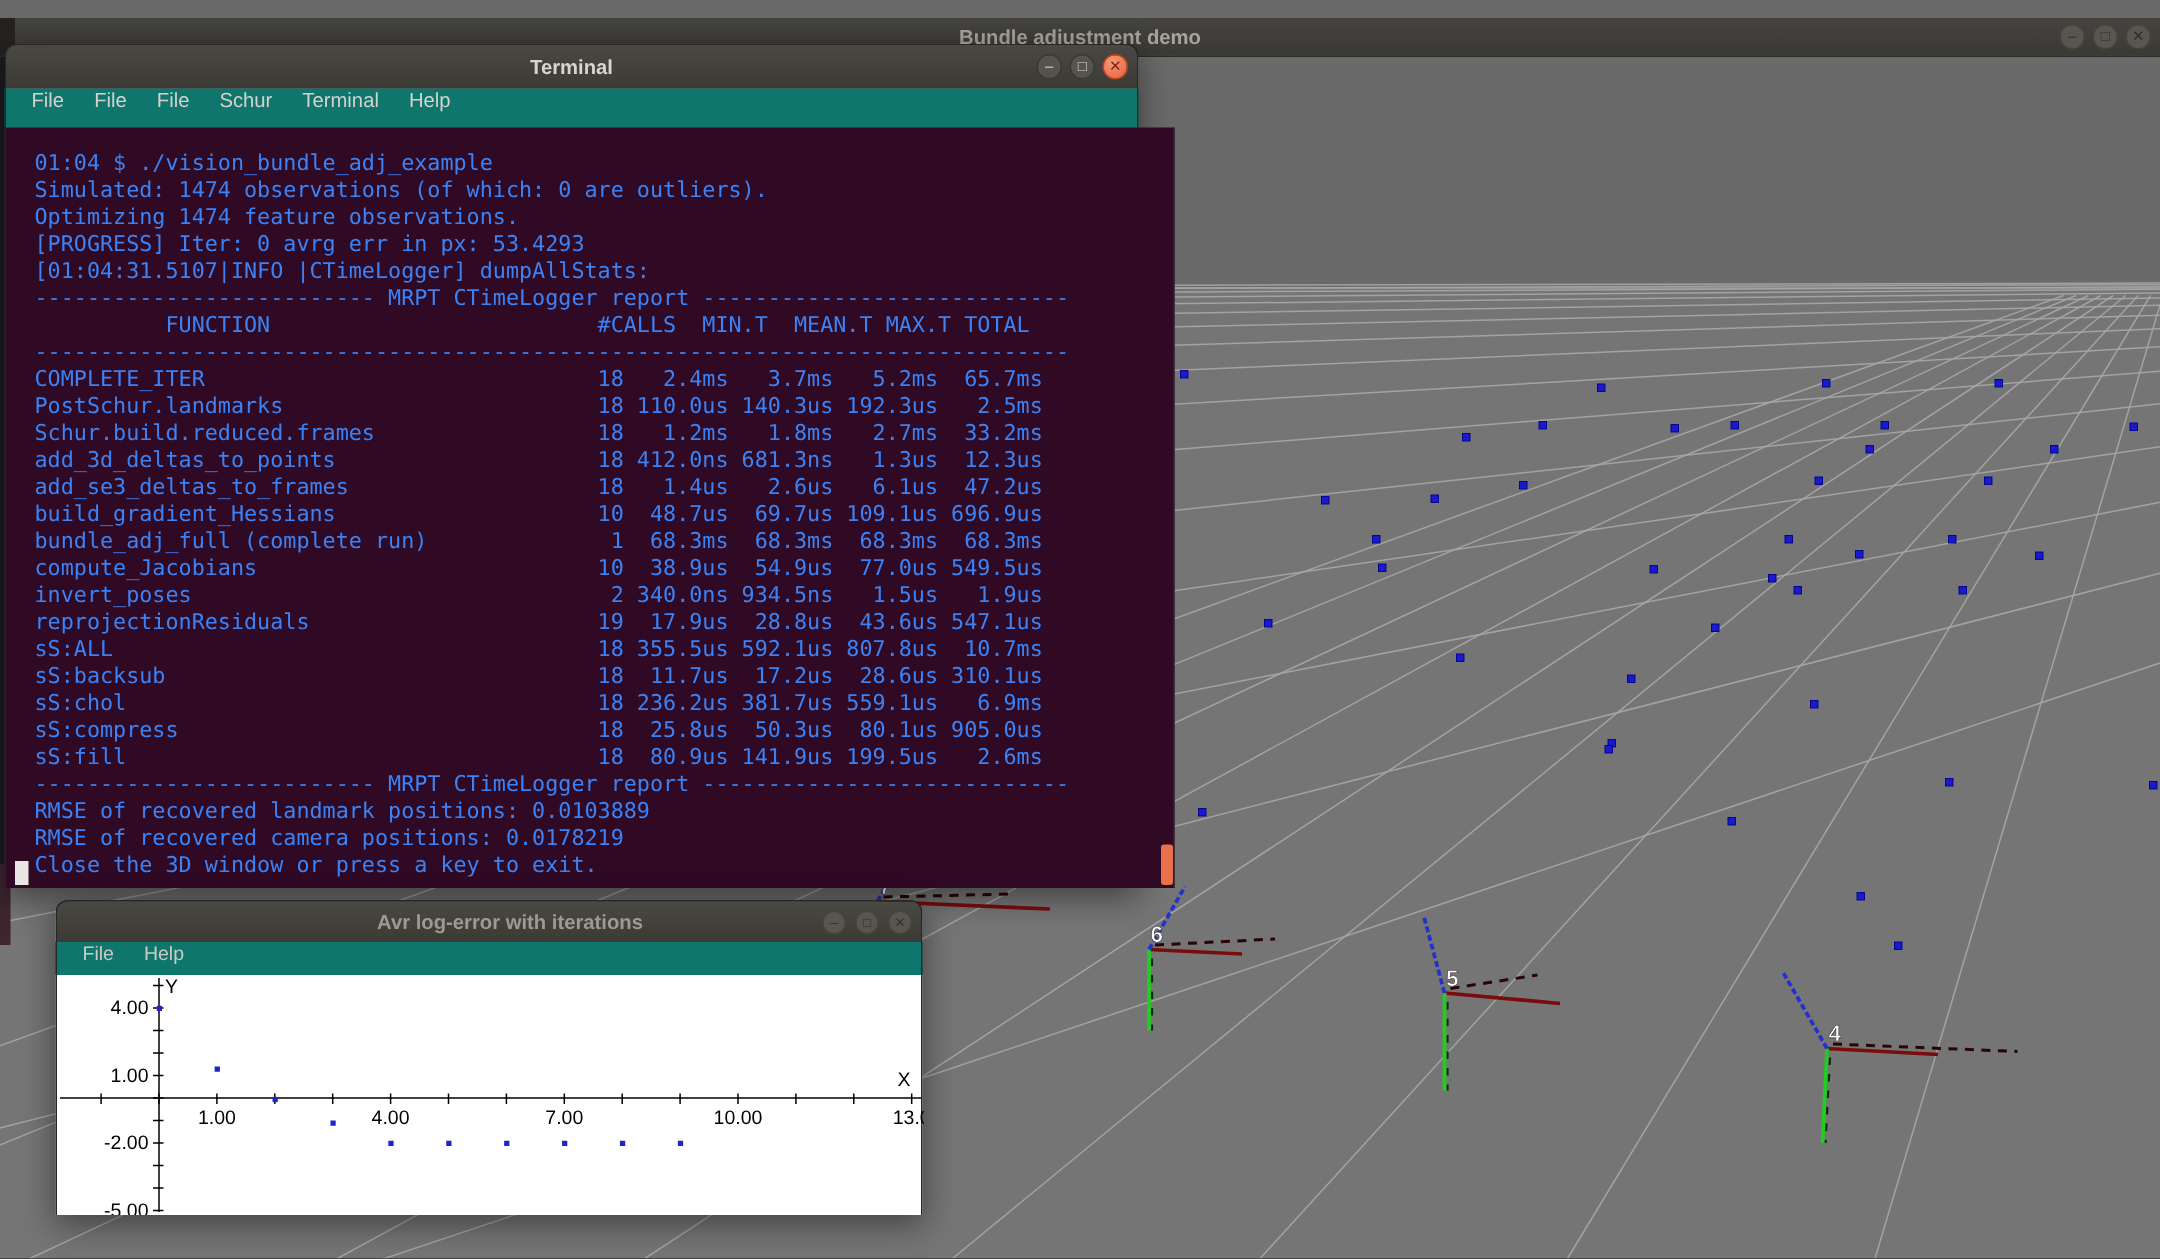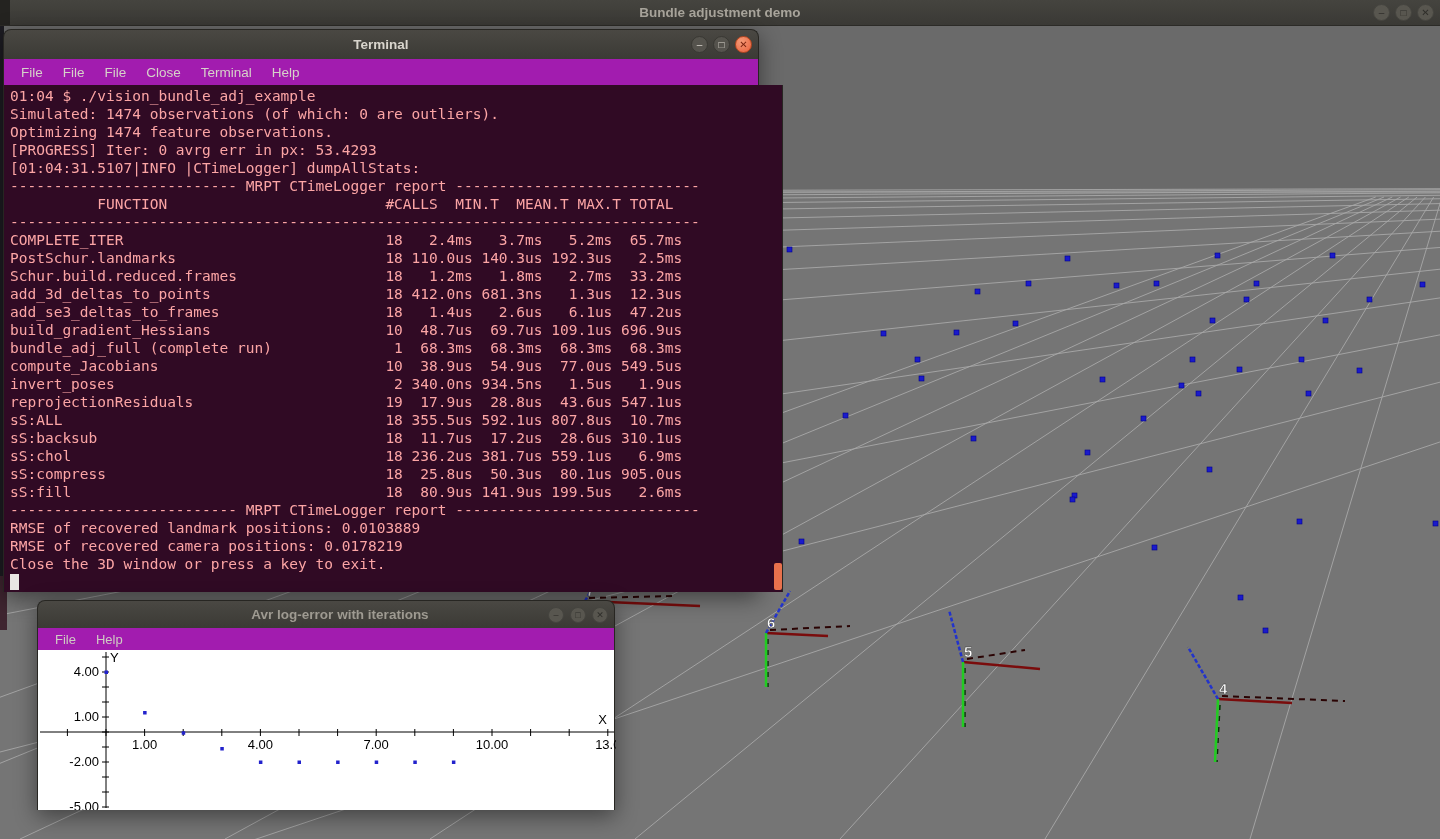--- a/index.html
+++ b/index.html
@@ -1,20 +1,20 @@
 <!DOCTYPE html>
 <html><head>
 <meta charset="utf-8">
 <style>
   html,body{margin:0;padding:0;background:#222;}
   .screen{position:relative;width:1440px;height:839px;overflow:hidden;
           font-family:"Liberation Sans", sans-serif;background:#6a6a6a;}
 
   
-  .main-titlebar{position:absolute;left:0;top:0;width:1440px;height:25px;
+  .main-titlebar{position:absolute;left:0;top:12px;width:1440px;height:25px;
     background:linear-gradient(#45443f,#3a3935);border-bottom:1px solid #2c2b27;z-index:5;}
   .main-titlebar .notch{position:absolute;left:0;top:0;width:10px;height:25px;background:#242320;}
   .main-title{position:absolute;left:0;right:0;top:0;height:25px;line-height:25px;text-align:center;
     color:#a8a49b;font-weight:bold;font-size:13.5px;}
   .winbtns{position:absolute;right:6px;top:4px;display:flex;gap:5px;}
   .wbtn{width:17px;height:17px;border-radius:50%;display:flex;align-items:center;justify-content:center;
     font-size:10px;line-height:1;box-sizing:border-box;}
   .wbtn.dim{background:#58564f;color:#2f2e2a;border:1px solid #45443f;}
   .wbtn.gray{background:#55534d;color:#d8d4cc;border:1px solid #393833;}
   .wbtn.orange{background:radial-gradient(circle at 35% 30%,#f59a77,#e8603c);color:#7b2410;border:1px solid #b8461f;}
@@ -23,32 +23,32 @@
   #scene3d{position:absolute;left:0;top:25px;z-index:1;}
   .left-dark-strip{position:absolute;left:0;top:25px;width:4px;height:551px;background:#1d1c22;z-index:2;}
   .maroon-sliver{position:absolute;left:0;top:576px;width:7px;height:54px;background:#3f2530;z-index:2;}
 
   
   .x-window{position:absolute;box-shadow:0 6px 22px rgba(0,0,0,.45);border-radius:8px 8px 0 0;}
   .titlebar{height:30px;background:linear-gradient(#4a4843,#3b3a35);border:1px solid #272622;border-bottom:0;
     border-radius:8px 8px 0 0;position:relative;box-sizing:border-box;}
   .titlebar .t-label{position:absolute;left:0;right:0;top:0;height:30px;line-height:30px;text-align:center;
     font-weight:bold;font-size:13.5px;}
-  .menubar{display:flex;align-items:center;gap:2px;padding-left:8px;box-sizing:border-box;
-    background:#a21caf;border-left:1px solid #272622;border-right:1px solid #272622;}
+  .menubar{display:flex;align-items:flex-start;gap:2px;padding-left:8px;box-sizing:border-box;
+    background:#0f766e;border-left:1px solid #272622;border-right:1px solid #272622;}
   .menu-item{padding:0 9px;font-size:13.5px;color:#d6d2c9;}
 
   
   #terminal{left:3px;top:29px;width:756px;z-index:10;}
   #terminal .t-label{color:#d9d5cd;}
   #terminal .menubar{height:26px;}
   .term-body{position:relative;width:780px;height:507px;background:#300a24;overflow:hidden;
     border-left:1px solid #272622;border-right:1px solid #272622;box-sizing:border-box;}
-  .term-body pre{margin:0;padding:2px 0 0 6px;font-family:"DejaVu Sans Mono",monospace;
-    font-size:14.5px;line-height:18px;color:#fca5a5;letter-spacing:0;}
+  .term-body pre{margin:13px;padding:2px 0 0 6px;font-family:"DejaVu Sans Mono",monospace;
+    font-size:14.5px;line-height:18px;color:#3b82f6;letter-spacing:0;}
   .term-cursor{position:absolute;left:6px;top:489px;width:9px;height:16px;background:#e9e6e3;}
   .term-scrollthumb{position:absolute;right:0px;bottom:2px;width:8px;height:27px;background:#e8714c;border-radius:2px;}
 
   
   #plotwin{left:37px;top:600px;width:578px;z-index:20;}
   #plotwin .titlebar{height:28px;}
   #plotwin .t-label{height:28px;line-height:28px;color:#9e9a91;padding-left:28px;}
   #plotwin .menubar{height:22px;}
   #plotwin .menu-item{font-size:13px;color:#cfcbc3;}
   .plot-area{width:578px;height:160px;background:#ffffff;border-left:1px solid #272622;border-right:1px solid #272622;box-sizing:border-box;}
@@ -172,21 +172,21 @@
       <div class="winbtns" style="top:6px;">
         <div class="wbtn gray">–</div>
         <div class="wbtn gray">□</div>
         <div class="wbtn orange">✕</div>
       </div>
     </div>
     <div class="menubar" id="terminal-menubar">
         <span class="menu-item">File</span>
         <span class="menu-item">File</span>
         <span class="menu-item">File</span>
-        <span class="menu-item">Close</span>
+        <span class="menu-item">Schur</span>
         <span class="menu-item">Terminal</span>
         <span class="menu-item">Help</span>
       </div>
     <div class="term-body">
       <pre id="terminal-text">01:04 $ ./vision_bundle_adj_example
 Simulated: 1474 observations (of which: 0 are outliers).
 Optimizing 1474 feature observations.
 [PROGRESS] Iter: 0 avrg err in px: 53.4293
 [01:04:31.5107|INFO |CTimeLogger] dumpAllStats:
 -------------------------- MRPT CTimeLogger report ----------------------------

